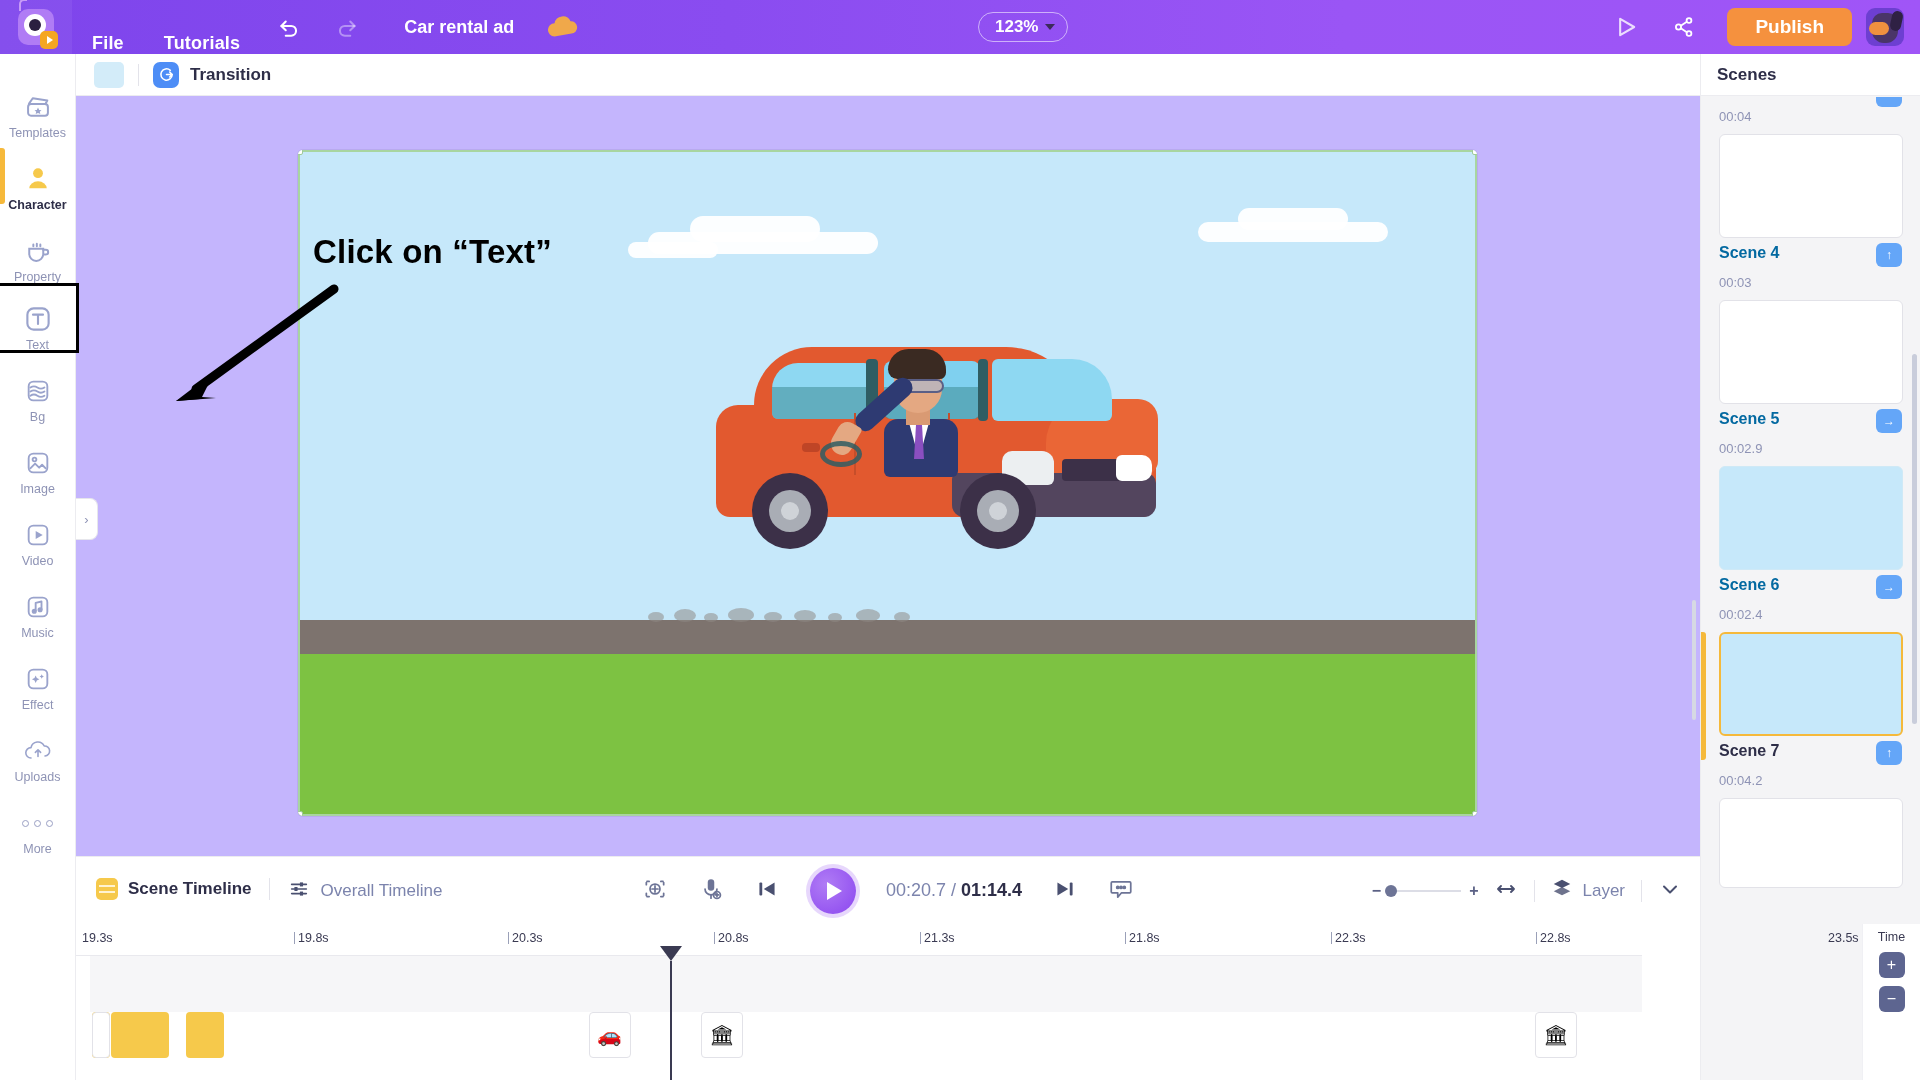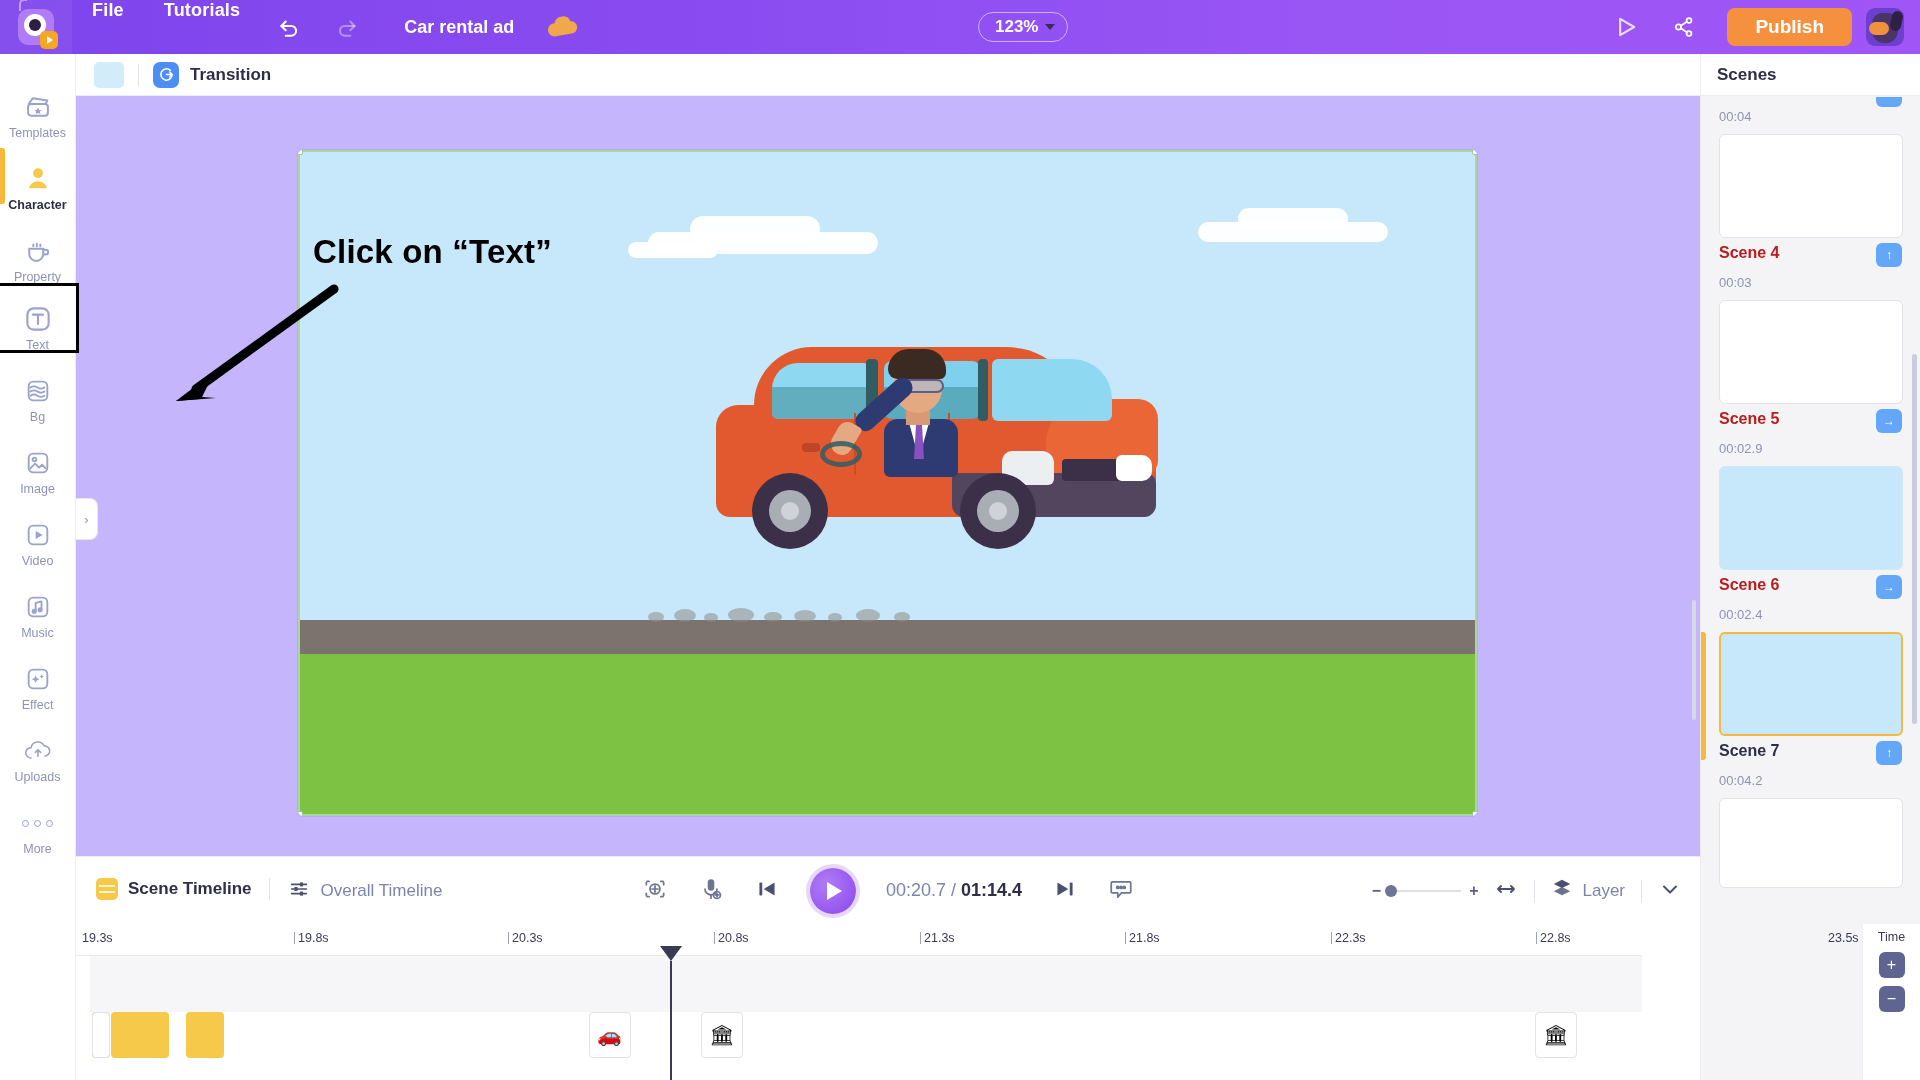--- a/index.html
+++ b/index.html
@@ -39,21 +39,21 @@
   }
   .logo .badge::after {
     content: ""; border-left: 6px solid #fff; border-top: 4px solid transparent;
     border-bottom: 4px solid transparent; margin-left: 2px;
   }
   .logo .antenna {
     position: absolute; left: 1px; top: -10px; width: 8px; height: 12px;
     border-left: 2px solid #c79af7; border-top: 2px solid #c79af7; border-top-left-radius: 5px;
   }
   .menu-item {
-    height: 54px; padding: 0 20px; display: flex; align-items: flex-start;
+    height: 54px; padding: 0 20px; display: flex; align-items: flex-end;
     color: #ffffff; font-size: 18px; font-weight: 600; letter-spacing: .2px; cursor: pointer;
   }
   .icon-btn-top {
     height: 54px; width: 58px; display: flex; align-items: center; justify-content: center;
     cursor: pointer; color: #ffffff;
   }
   .icon-btn-top.dim { color: rgba(255,255,255,.40); }
   .doc-title {
     height: 54px; padding: 0 18px 0 28px; display: flex; align-items: center;
     color: #fff; font-size: 18px; font-weight: 700;
@@ -293,21 +293,21 @@
   }
   .scenes-list { position: absolute; top: 42px; left: 0; right: 0; bottom: 0; overflow: hidden; }
   .scene-card { position: relative; padding: 0 18px; margin-top: 10px; }
   .scene-thumb {
     width: 184px; height: 104px; background: #ffffff; border: 1px solid #e2e2e8; border-radius: 6px;
     cursor: pointer;
   }
   .scene-thumb.blue { background: #c6e8fa; border-color: #cfe9f6; }
   .scene-thumb.current { border: 2px solid #f5b93b; }
   .scene-meta { display: flex; align-items: flex-start; justify-content: space-between; padding-top: 5px; }
-  .scene-name { font-size: 16px; font-weight: 700; color: #b91c1c; line-height: 1.25; }
+  .scene-name { font-size: 16px; font-weight: 700; color: #0369a1; line-height: 1.25; }
   .scene-name.active { color: #2e2e48; }
   .scene-time { font-size: 13px; color: #8e93b5; margin-top: 12px; }
   .scene-trans-btn {
     width: 26px; height: 24px; border-radius: 6px; background: #64a6f8; color: #fff;
     display: flex; align-items: center; justify-content: center; font-size: 12px; cursor: pointer;
   }
   .scene-active-bar {
     position: absolute; left: 0; width: 5px; height: 128px; background: #f5b93b; border-radius: 0 3px 3px 0;
   }
   .panel-scrollbar {

